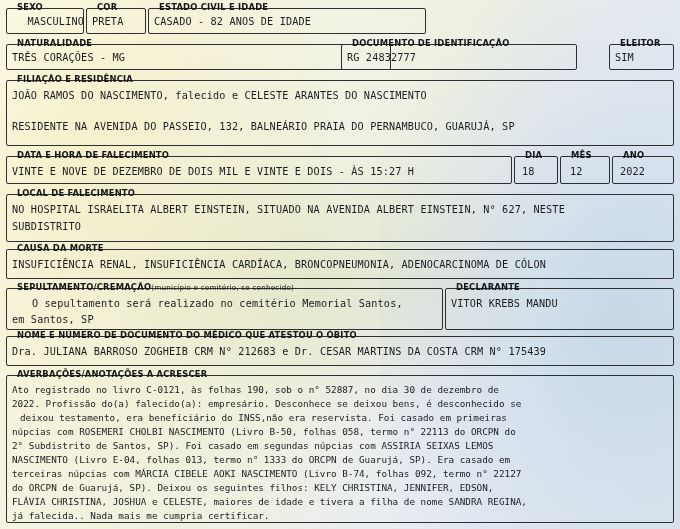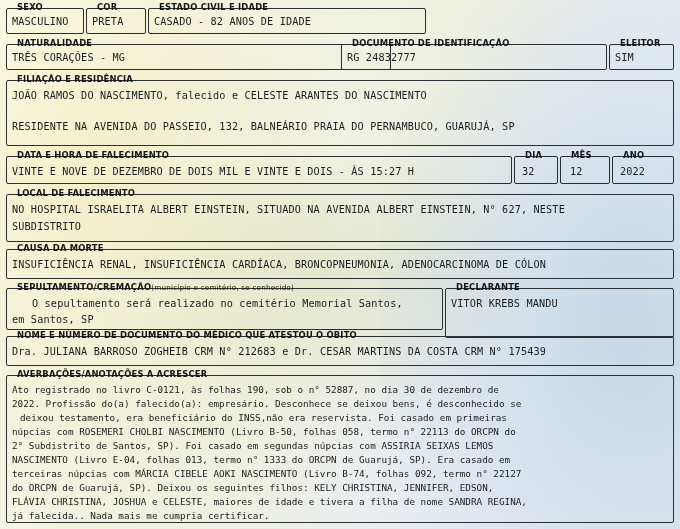--- a/index.html
+++ b/index.html
@@ -74,38 +74,38 @@
 <body>
 
 <div id="page">
   <div class="tint t1"></div>
   <div class="tint t2"></div>
   <div class="tint t3"></div>
 
   <div class="field" style="left:6px; top:8px; width:78px; height:26px;">
     <span class="legend">SEXO</span>
   </div>
-  <div class="val" style="left:12px; top:15px; width:72px;">MASCULINO</div>
+  <div class="val" style="left:12px; top:15px; width:72px;text-align:right;">MASCULINO</div>
 
   <div class="field" style="left:86px; top:8px; width:60px; height:26px;">
     <span class="legend">COR</span>
   </div>
   <div class="val" style="left:92px; top:15px; width:56px;">PRETA</div>
 
   <div class="field" style="left:148px; top:8px; width:278px; height:26px;">
     <span class="legend">ESTADO CIVIL E IDADE</span>
   </div>
   <div class="val" style="left:154px; top:15px; width:272px;">CASADO - 82 ANOS DE IDADE</div>
 
   <div class="field" style="left:6px; top:44px; width:385px; height:26px;">
     <span class="legend">NATURALIDADE</span>
   </div>
   <div class="val" style="left:12px; top:51px; width:328px;">TRÊS CORAÇÕES - MG</div>
 
-  <div class="field" style="left:341px; top:44px; width:266px; height:26px;text-align:center;">
+  <div class="field" style="left:341px; top:44px; width:236px; height:26px;text-align:center;">
     <span class="legend">DOCUMENTO DE IDENTIFICAÇÃO</span>
   </div>
   <div class="val" style="left:347px; top:51px; width:260px;">RG 24832777</div>
 
   <div class="field" style="left:609px; top:44px; width:65px; height:26px;">
     <span class="legend">ELEITOR</span>
   </div>
   <div class="val" style="left:615px; top:51px; width:60px;">SIM</div>
 
   <div class="field" style="left:6px; top:80px; width:668px; height:66px;">
@@ -115,21 +115,21 @@
   <div class="val" style="left:12px; top:120px; width:660px;">RESIDENTE NA AVENIDA DO PASSEIO, 132, BALNEÁRIO PRAIA DO PERNAMBUCO, GUARUJÁ, SP</div>
 
   <div class="field" style="left:6px; top:156px; width:506px; height:28px;">
     <span class="legend">DATA E HORA DE FALECIMENTO</span>
   </div>
   <div class="val" style="left:12px; top:165px; width:500px;">VINTE E NOVE DE DEZEMBRO DE DOIS MIL E VINTE E DOIS - ÀS 15:27 H</div>
 
   <div class="field" style="left:514px; top:156px; width:44px; height:28px;">
     <span class="legend">DIA</span>
   </div>
-  <div class="val" style="left:522px; top:165px; width:38px;">32</div>
+  <div class="val" style="left:522px; top:165px; width:38px;">18</div>
 
   <div class="field" style="left:560px; top:156px; width:50px; height:28px;">
     <span class="legend">MÊS</span>
   </div>
   <div class="val" style="left:570px; top:165px; width:42px;">12</div>
 
   <div class="field" style="left:612px; top:156px; width:62px; height:28px;">
     <span class="legend">ANO</span>
   </div>
   <div class="val" style="left:620px; top:165px; width:56px;">2022</div>
@@ -144,21 +144,21 @@
     <span class="legend">CAUSA DA MORTE</span>
   </div>
   <div class="val" style="left:12px; top:258px; width:662px;">INSUFICIÊNCIA RENAL, INSUFICIÊNCIA CARDÍACA, BRONCOPNEUMONIA, ADENOCARCINOMA DE CÓLON</div>
 
   <div class="field" style="left:6px; top:288px; width:437px; height:42px;">
     <span class="legend"><span>SEPULTAMENTO/CREMAÇÃO</span><span class="sub">(município e cemitério, se conhecido)</span></span>
   </div>
   <div class="val" style="left:12px; top:297px; width:430px;margin-left:20px;">O sepultamento será realizado no cemitério Memorial Santos,</div>
   <div class="val" style="left:12px; top:313px; width:430px;">em Santos, SP</div>
 
-  <div class="field" style="left:445px; top:288px; width:229px; height:50px;">
+  <div class="field" style="left:445px; top:288px; width:229px; height:42px;">
     <span class="legend">DECLARANTE</span>
   </div>
   <div class="val" style="left:451px; top:297px; width:222px;">VITOR KREBS MANDU</div>
 
   <div class="field" style="left:6px; top:336px; width:668px; height:30px;">
     <span class="legend">NOME E NÚMERO DE DOCUMENTO DO MÉDICO QUE ATESTOU O ÓBITO</span>
   </div>
   <div class="val" style="left:12px; top:345px; width:662px;">Dra. JULIANA BARROSO ZOGHEIB CRM N° 212683 e Dr. CESAR MARTINS DA COSTA CRM N° 175439</div>
 
   <div class="field" style="left:6px; top:375px; width:668px; height:148px;">

